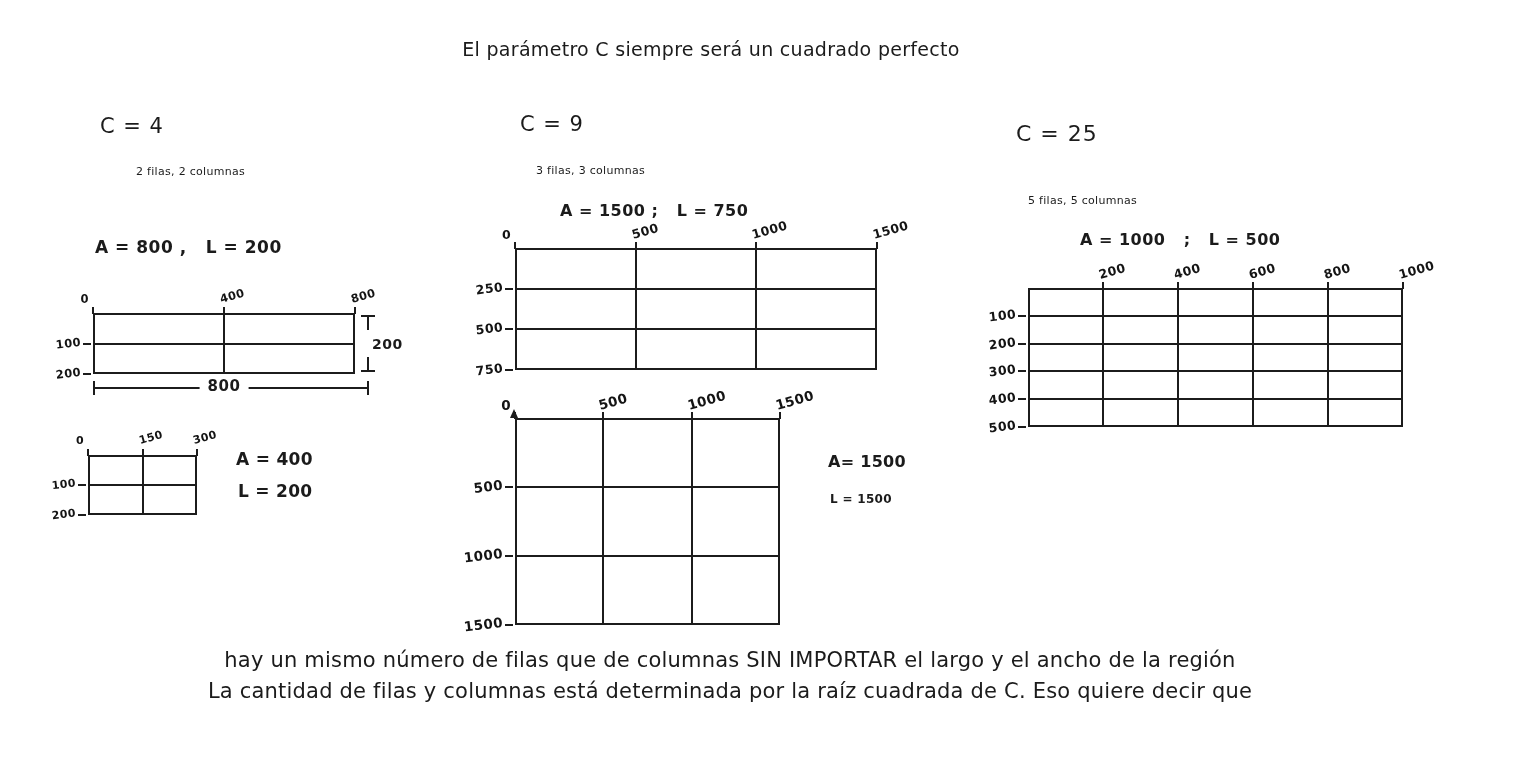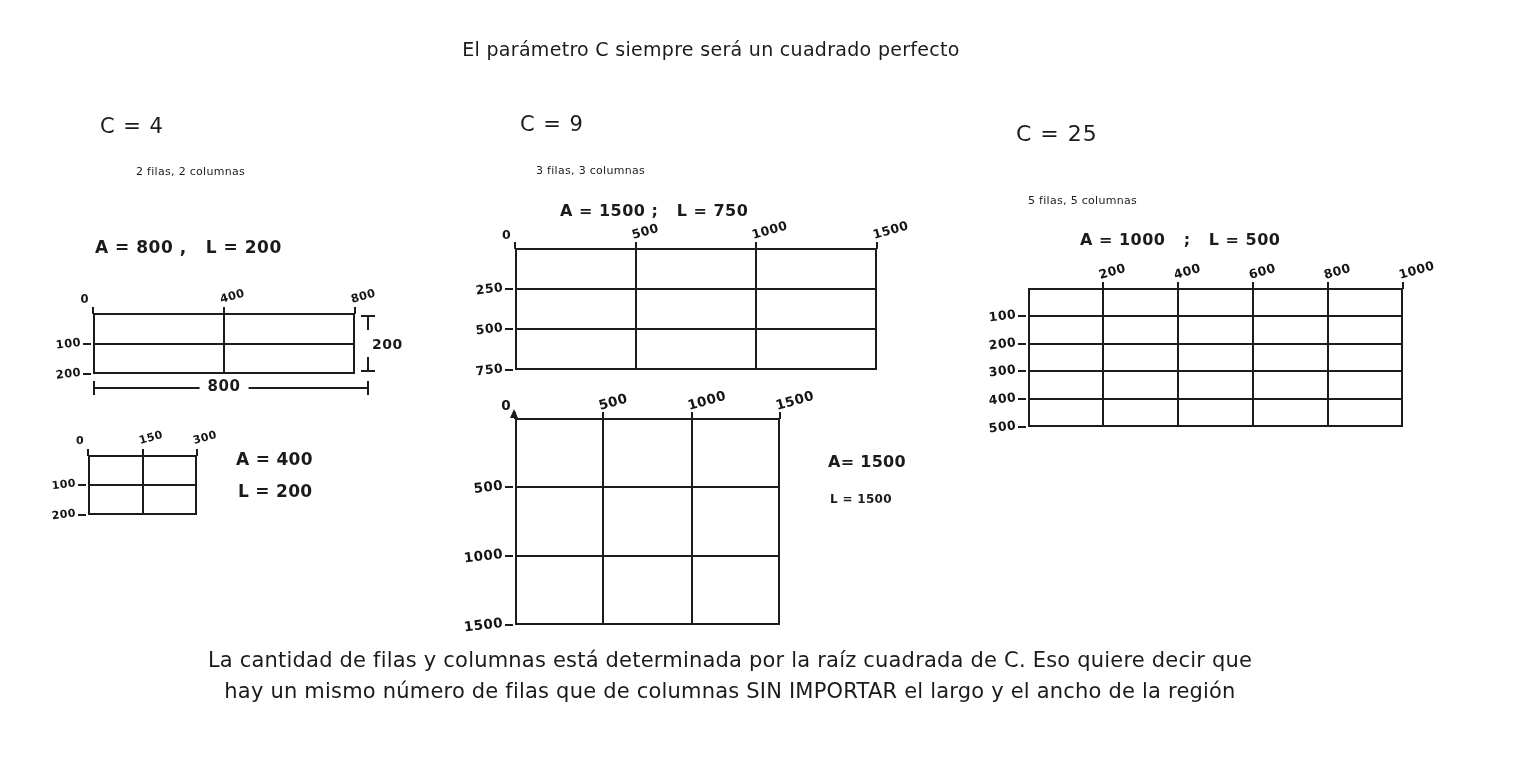--- a/index.html
+++ b/index.html
@@ -86,22 +86,22 @@
   <div class="txt note" id="c9-note">3 filas, 3 columnas</div>
   <div class="txt dims" id="c9-dims">A = 1500 ;   L = 750</div>
   <div class="txt" id="c9-sq-a">A= 1500</div>
   <div class="txt" id="c9-sq-l">L = 1500</div>
 
   <div class="txt param-hdr" id="c25-header">C = 25</div>
   <div class="txt note" id="c25-note">5 filas, 5 columnas</div>
   <div class="txt dims" id="c25-dims">A = 1000   ;   L = 500</div>
 
   <div class="footer">
+    <div>hay un mismo número de filas que de columnas SIN IMPORTAR el largo y el ancho de la región</div>
     <div>La cantidad de filas y columnas está determinada por la raíz cuadrada de C. Eso quiere decir que</div>
-    <div>hay un mismo número de filas que de columnas SIN IMPORTAR el largo y el ancho de la región</div>
   </div>
 
 <div class="grid-box" style="left: 93px; top: 313px; width: 262px; height: 61px;"></div>
     <div class="vline" style="left: 223px; top: 313px; height: 61px;"></div>
     <div class="hline" style="left: 93px; top: 343px; width: 262px;"></div>
     <div class="tick tick-v" style="left: 92px; top: 307px;"></div>
     <div class="tick-label zero" style="left: 89px; top: 292px; font-size: 11.5px;">0</div>
     <div class="tick tick-v" style="left: 223px; top: 307px;"></div>
     <div class="tick-label slant" style="left: 222px; top: 292px; font-size: 11.5px;">400</div>
     <div class="tick tick-v" style="left: 354px; top: 307px;"></div>

